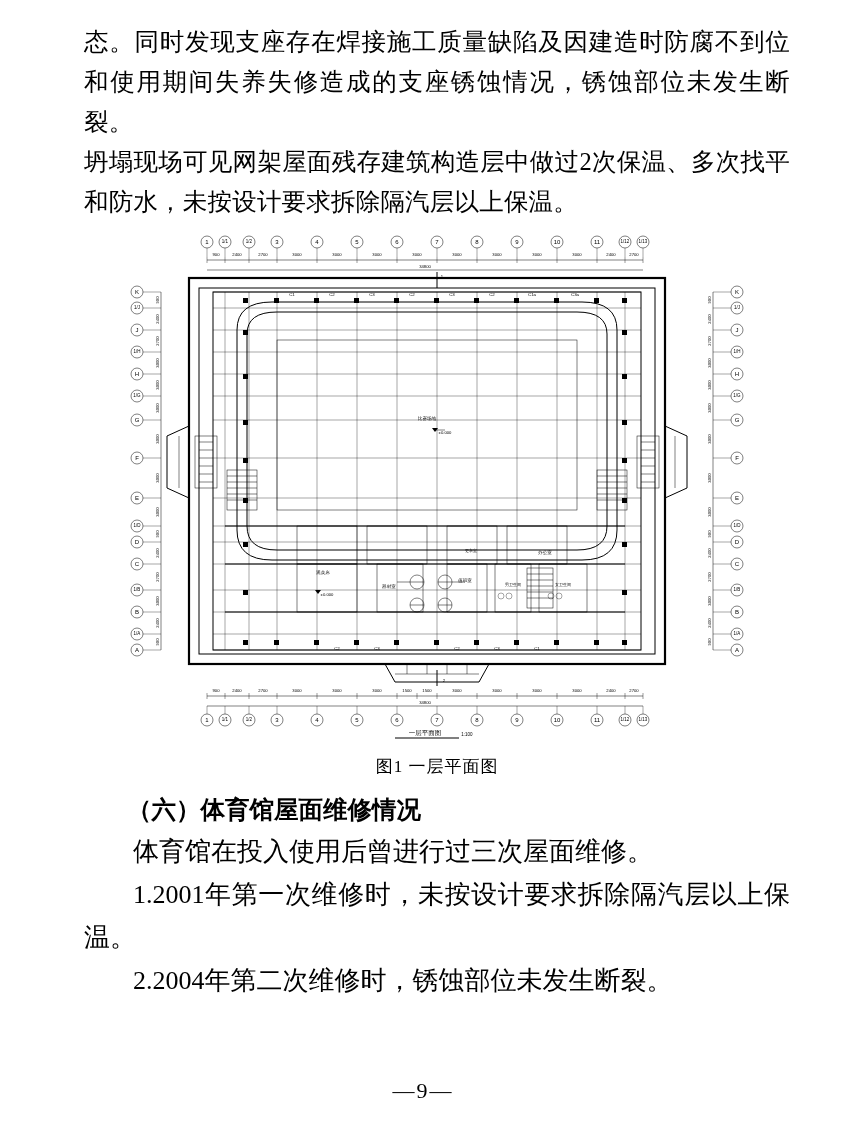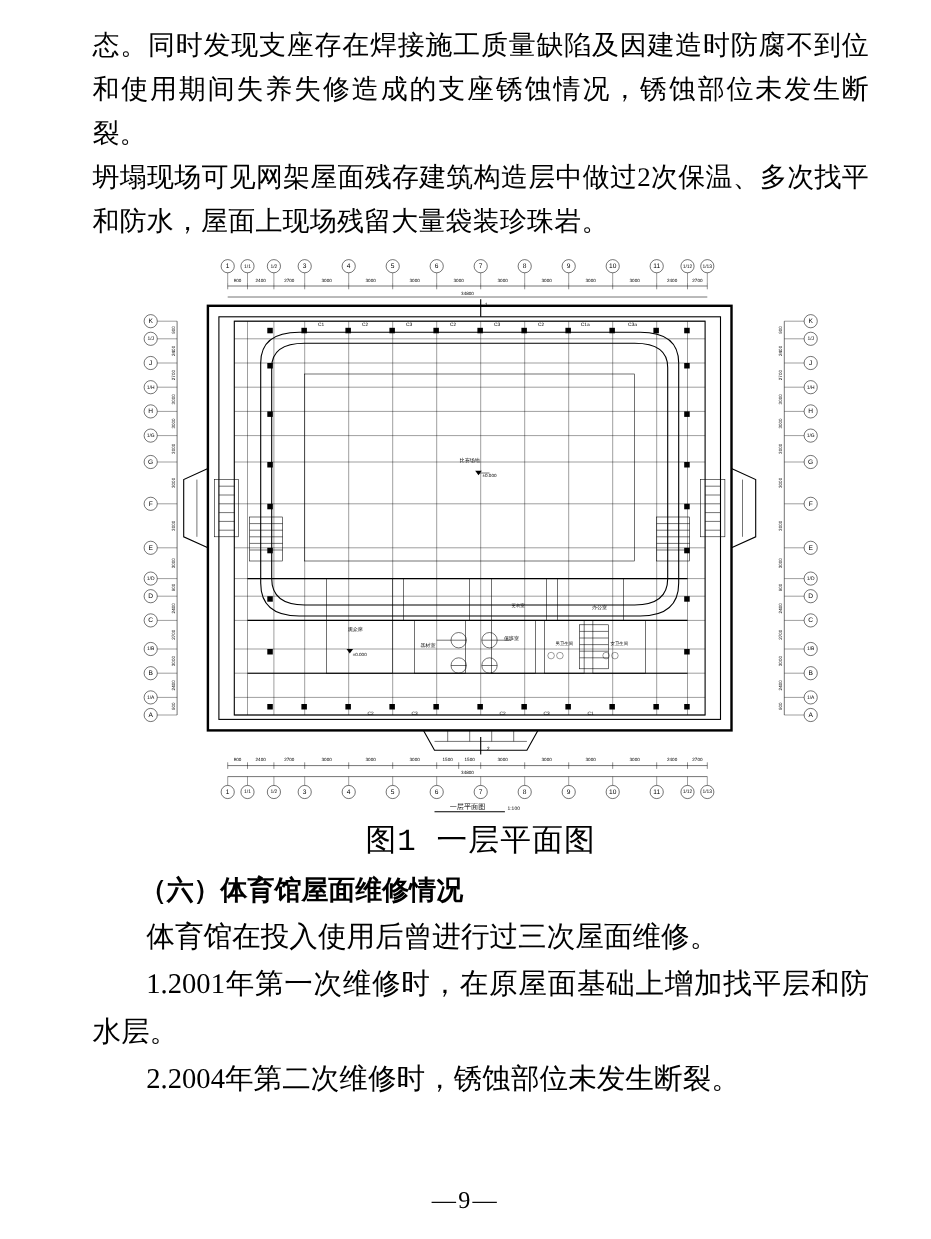--- a/index.html
+++ b/index.html
@@ -40,26 +40,25 @@
   }
   .plan-wrap {
     width: 620px;
     height: 510px;
     position: relative;
   }
   .plan-svg {
     display: block;
   }
   .fig-caption {
-    font-size: 28px;
+    font-size: 17px;
     line-height: 34px;
     margin-top: 10px;
     text-align: center;
     letter-spacing: 1px;
-    font-family: Liberation Mono, monospace;
   }
   .section-head {
     font-size: 24.5px;
     line-height: 40px;
     text-indent: 43px;
     margin: 6px 0 0 0;
     font-weight: bold;
   }
   .body-para {
     font-size: 26px;
@@ -82,21 +81,21 @@
   text {
     font-family: "Liberation Sans", sans-serif;
   }
 </style>
 </head>
 <body>
 
 <div class="page">
 
   <p class="para">态。同时发现支座存在焊接施工质量缺陷及因建造时防腐不到位和使用期间失养失修造成的支座锈蚀情况，锈蚀部位未发生断裂。</p>
-  <p class="para">坍塌现场可见网架屋面残存建筑构造层中做过2次保温、多次找平和防水，屋面上现场残留大量袋装珍珠岩。</p>
+  <p class="para">坍塌现场可见网架屋面残存建筑构造层中做过2次保温、多次找平和防水，未按设计要求拆除隔汽层以上保温。</p>
 
   <div class="figure-block">
     <div class="plan-wrap">
       <svg class="plan-svg" width="620" height="510" viewBox="0 0 620 510" xmlns="http://www.w3.org/2000/svg">
         <defs>
           <style>
             .ln { stroke:#000; fill:none; }
             .thin { stroke-width:0.5; }
             .med { stroke-width:1; }
             .thick { stroke-width:2.2; }
@@ -636,17 +635,17 @@
           <line class="ln med" x1="268" y1="508" x2="332" y2="508"></line>
         </g>
       </svg>
     </div>
     <div class="fig-caption">图1  一层平面图</div>
   </div>
 
   <h2 class="section-head">（六）体育馆屋面维修情况</h2>
 
   <p class="body-para">体育馆在投入使用后曾进行过三次屋面维修。</p>
-  <p class="body-para">1.2001年第一次维修时，在原屋面基础上增加找平层和防水层。</p>
+  <p class="body-para">1.2001年第一次维修时，未按设计要求拆除隔汽层以上保温。</p>
   <p class="body-para">2.2004年第二次维修时，锈蚀部位未发生断裂。</p>
 
   <div class="page-number">—9—</div>
 </div>
 
 </body></html>

